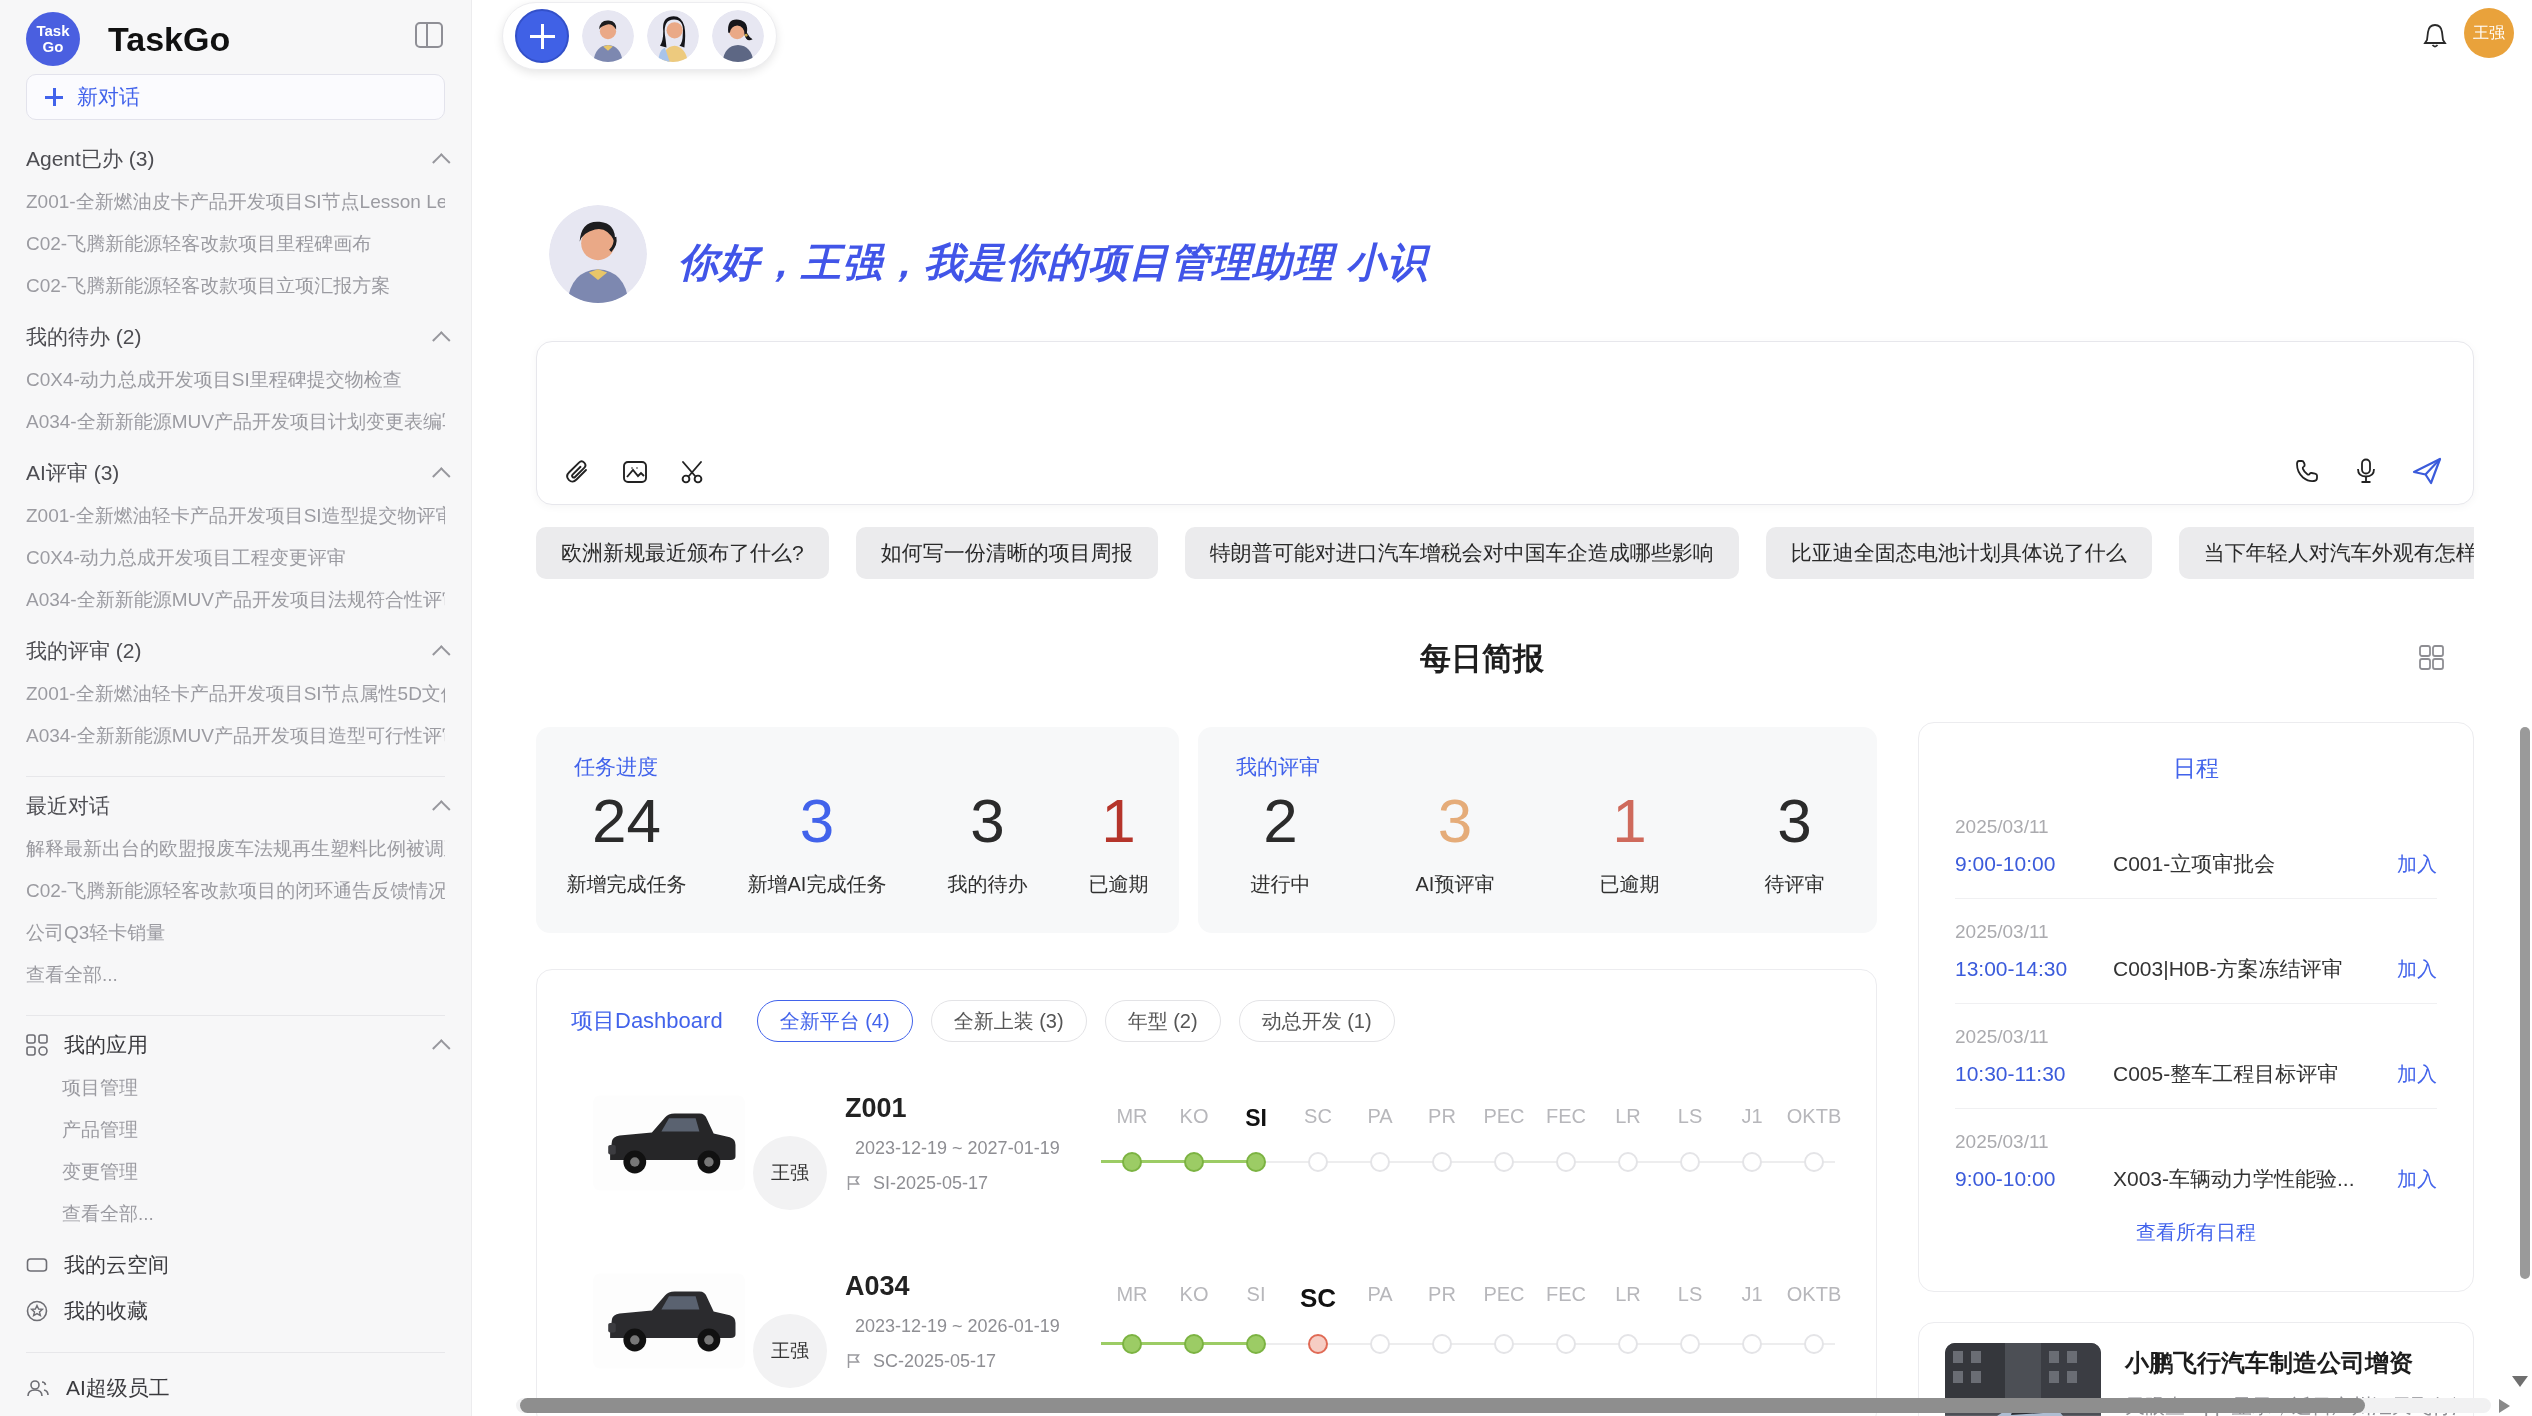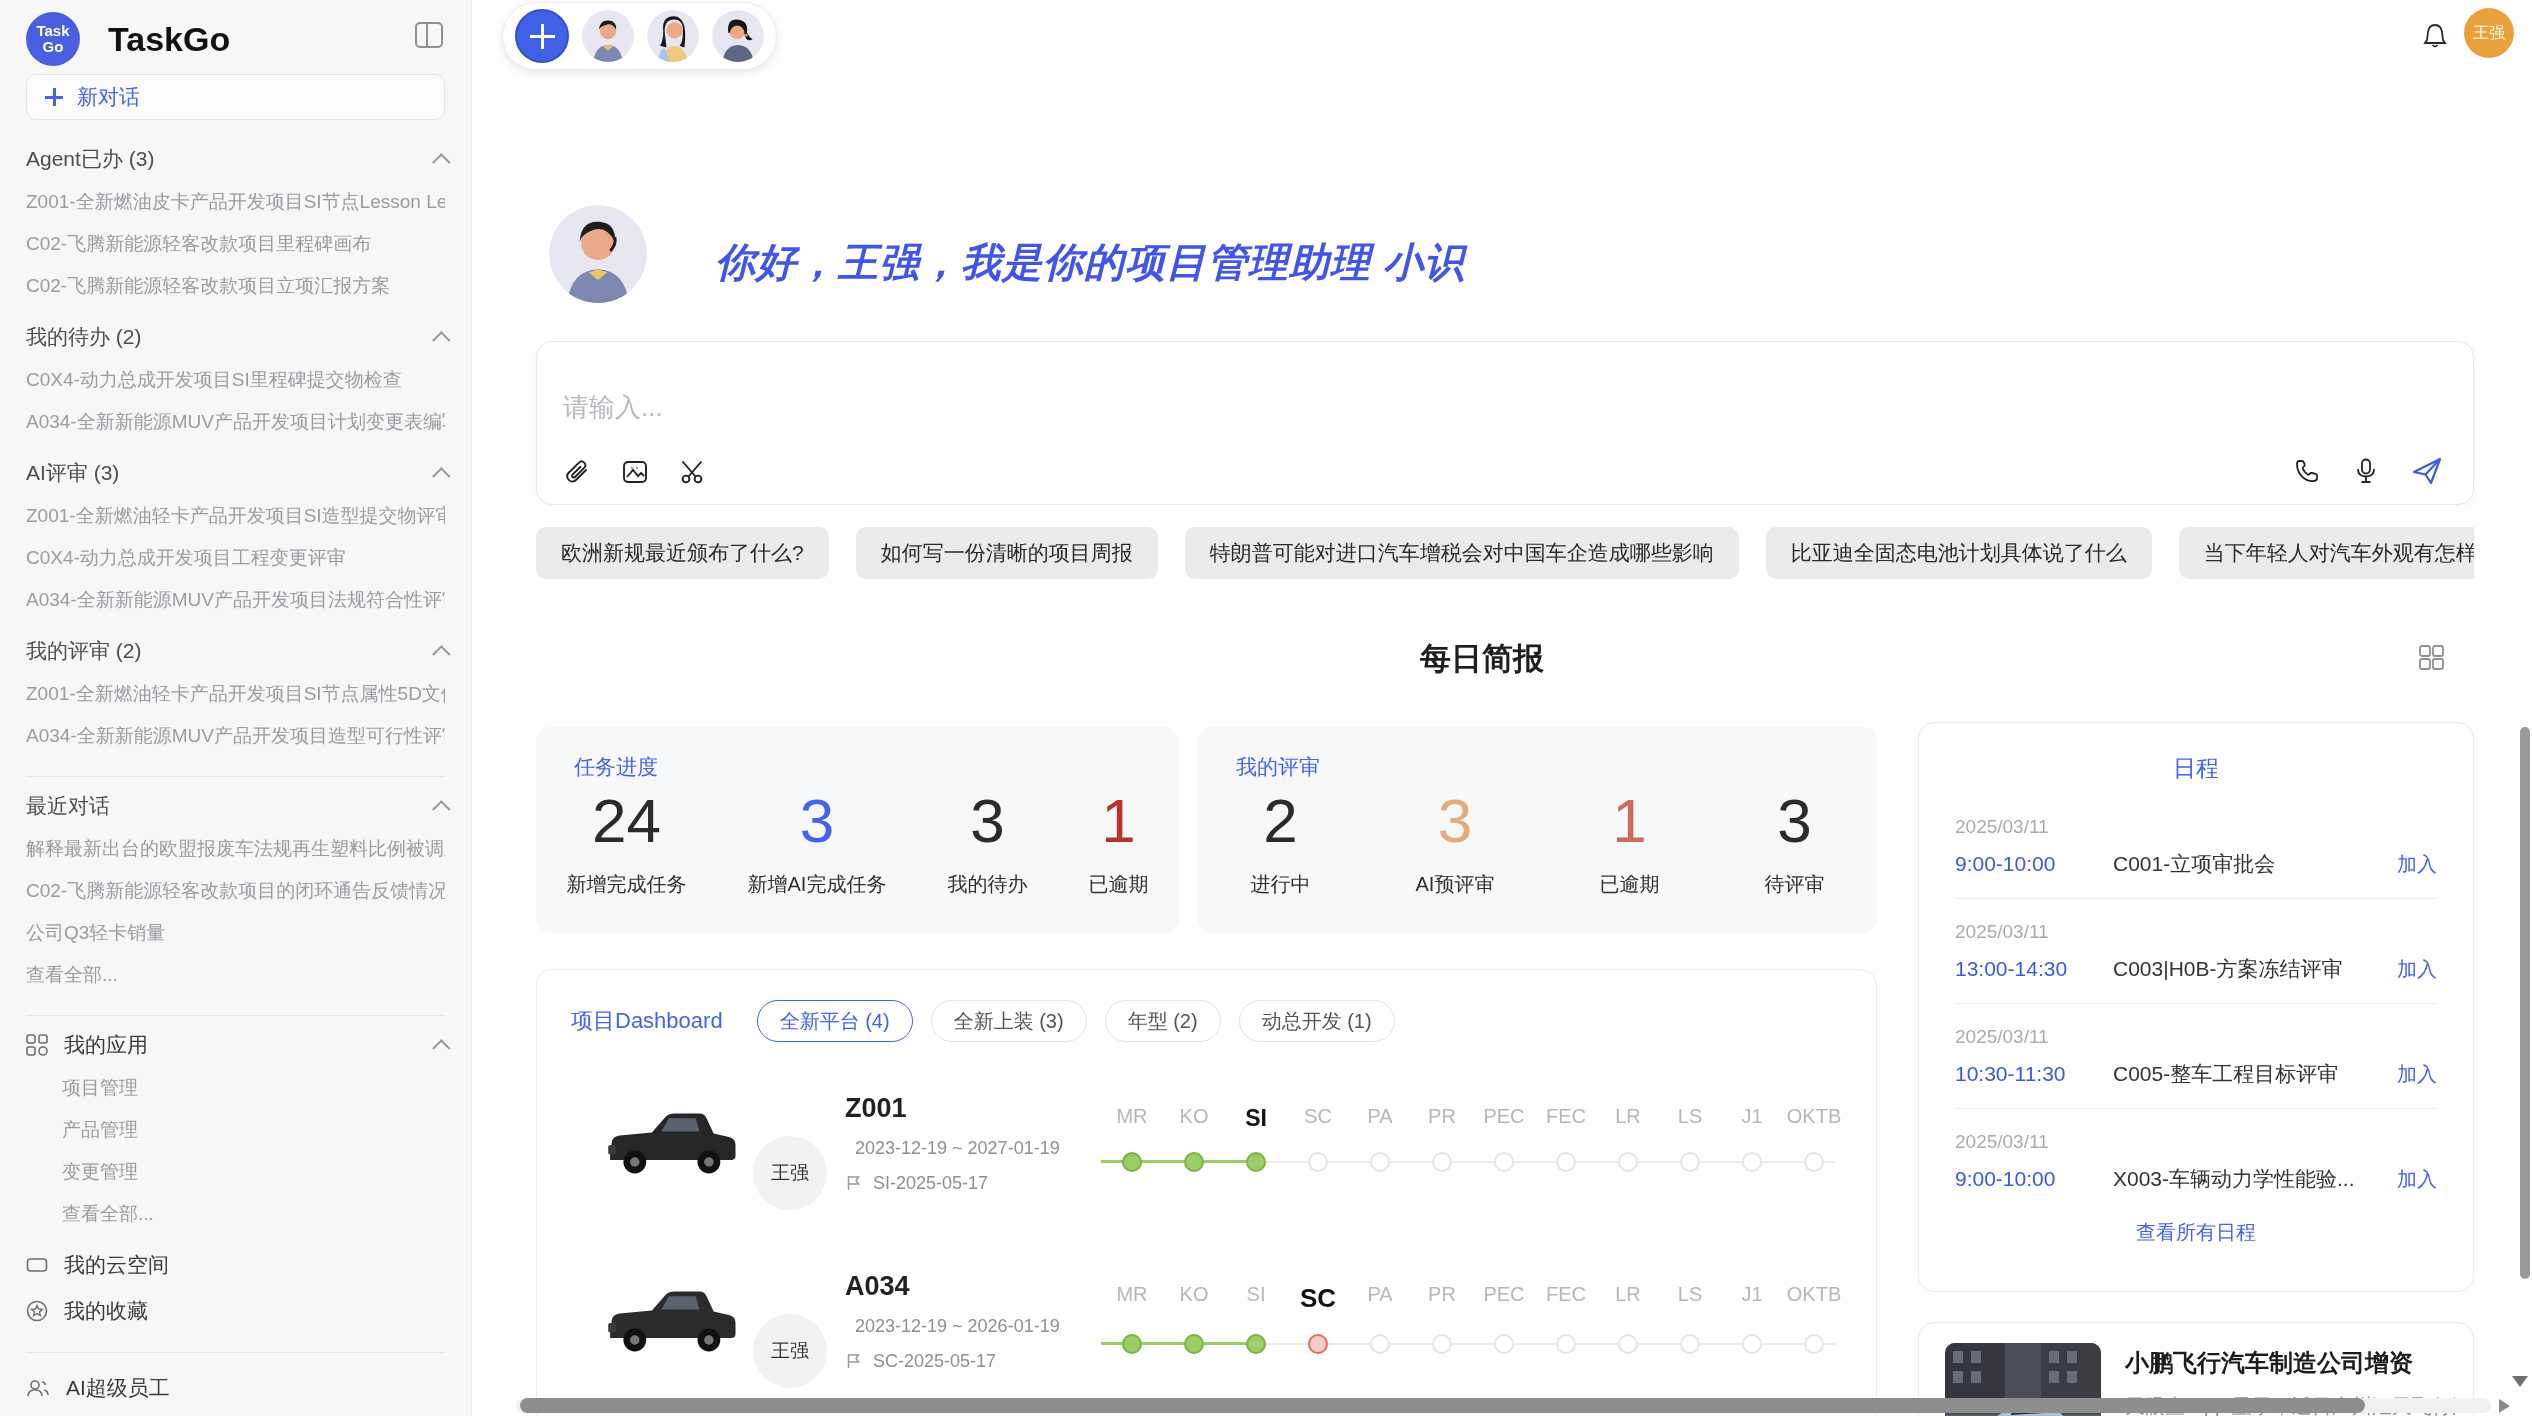--- a/index.html
+++ b/index.html
@@ -48,21 +48,21 @@
   .plus-btn::after { left:13px; top:24px; width:25px; height:3px; }
   .avatar-s { width:52px; height:52px; border-radius:50%; overflow:hidden; flex:0 0 auto; cursor:pointer; }
   .bell { position:absolute; left:2420px; top:21px; width:30px; height:30px; cursor:pointer; }
   .user-badge { position:absolute; left:2464px; top:8px; width:50px; height:50px; border-radius:50%;
                 background:#e9a23b; color:#fff; font-size:16px; display:flex; align-items:center;
                 justify-content:center; cursor:pointer; }
 
   
   .greet-avatar { position:absolute; left:549px; top:205px; width:98px; height:98px; border-radius:50%; overflow:hidden; }
   .greet-text { position:absolute; left:678px; top:235px; font-size:40px; font-weight:700; font-style:italic;
-                color:#4155e8; letter-spacing:1px;margin-left:37px; }
+                color:#4155e8; letter-spacing:1px; }
 
   
   .input-card { position:absolute; left:536px; top:341px; width:1938px; height:164px; background:#fff;
                 border:1px solid #e7e7ec; border-radius:16px; box-shadow:0 2px 8px rgba(0,0,0,.04); }
   .input-card input { position:absolute; left:26px; top:50px; width:1500px; border:none; outline:none;
                       font-size:26px; color:#333; font-family:inherit; background:transparent; }
   .input-card input::placeholder { color:#b9b9bf; }
   .in-icons-l { position:absolute; left:26px; bottom:18px; display:flex; gap:30px; align-items:center; }
   .in-icons-r { position:absolute; right:30px; bottom:18px; display:flex; gap:32px; align-items:center; }
   .in-icons-l svg,.in-icons-r svg { cursor:pointer; }
@@ -295,21 +295,20 @@
     <path d="M12 64 Q14 43 32 42 Q50 43 52 64 Z" fill="#7d88b0"></path>
     <path d="M26 44 L32 49 L38 44 L32 42 Z" fill="#e8c668"></path>
     <circle cx="32" cy="25" r="11" fill="#eaa987"></circle>
     <path d="M20 24 Q21 10 33 11 Q44 12 43 24 Q38 14 30 16 Q22 18 20 24 Z" fill="#1d1d1f"></path>
     <path d="M40 30 Q44 26 43 21" fill="none" stroke="#1d1d1f" stroke-width="2"></path>
   </svg>
 </div>
 <div class="greet-text">你好，王强，我是你的项目管理助理 小识</div>
 
 <div class="input-card">
-  <input type="text" placeholder="请输入..." style="">
   <div class="in-icons-l">
     <svg width="28" height="28" viewBox="0 0 28 28">
       <path d="M23 12 L13.5 21.5 Q9.5 25.5 5.8 21.8 Q2.2 18 6.2 14.2 L16 4.6 Q18.6 2 21.2 4.6 Q23.8 7.2 21.2 9.8 L12 19 Q10.8 20.2 9.6 19 Q8.4 17.8 9.6 16.6 L17.5 8.8" fill="none" stroke="#222" stroke-width="1.9" stroke-linecap="round"></path>
     </svg>
     <svg width="28" height="28" viewBox="0 0 28 28">
       <rect x="3" y="4" width="22" height="20" rx="4" fill="none" stroke="#222" stroke-width="1.9"></rect>
       <path d="M6 19 L12 12 L17 18 L20 15 L23 18" fill="none" stroke="#222" stroke-width="1.9"></path>
       <circle cx="11" cy="10" r="0.8" fill="#222"></circle>
         <circle cx="16" cy="10" r="0.8" fill="#222"></circle>
     </svg>

